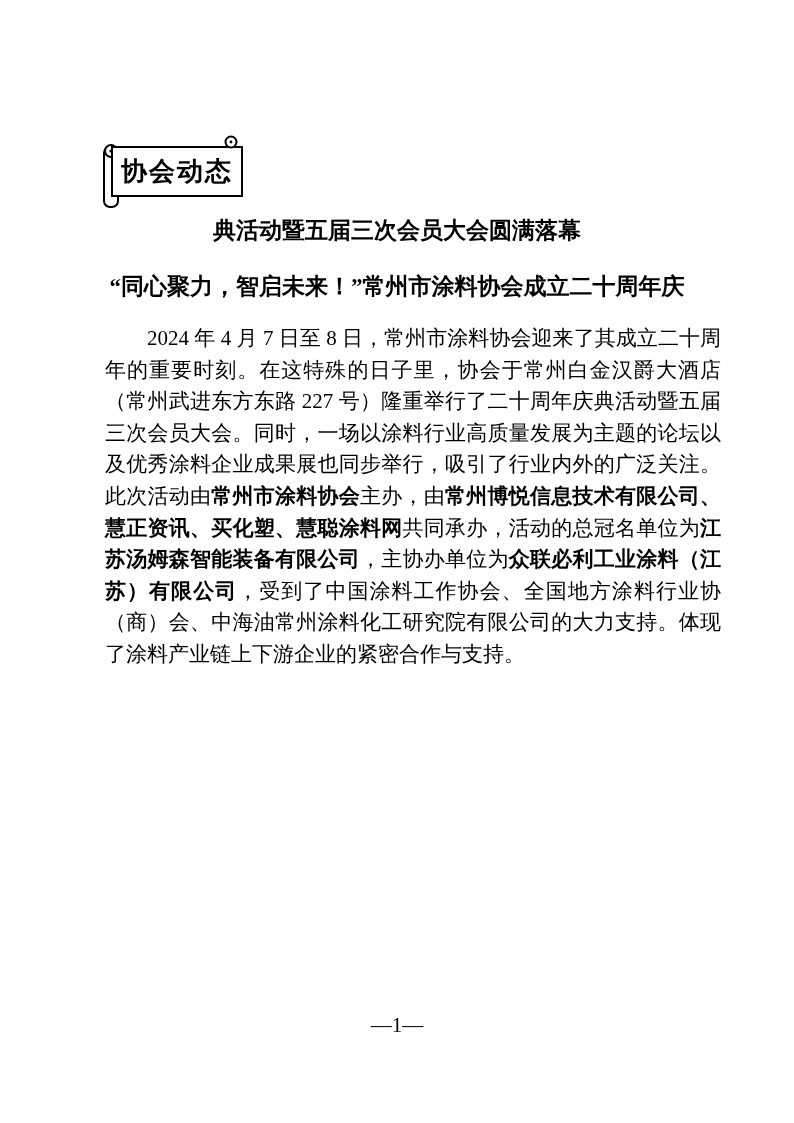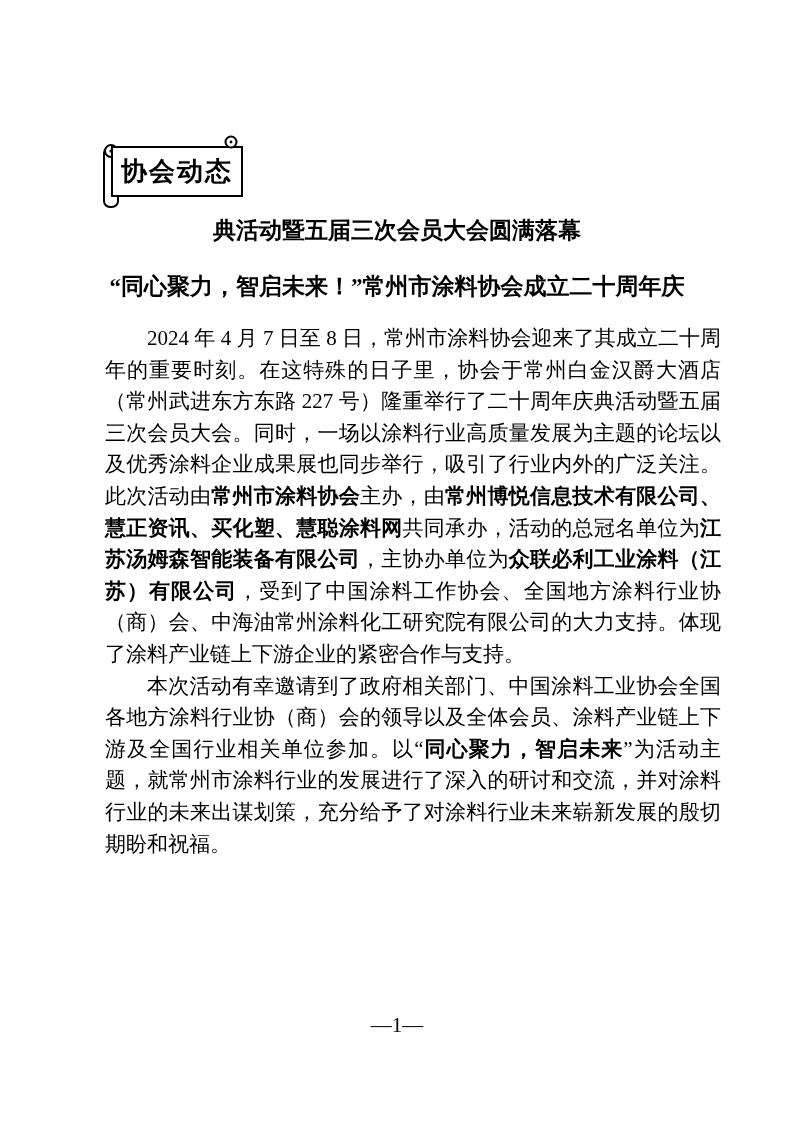--- a/index.html
+++ b/index.html
@@ -60,18 +60,17 @@
     <div class="banner-label">协会动态</div>
   </div>
 
   <div class="title">
     <div class="tline">典活动暨五届三次会员大会圆满落幕</div>
     <div class="tline">“同心聚力，智启未来！”常州市涂料协会成立二十周年庆</div>
   </div>
 
   <div class="body-text">
       <p class="para"><span>2024 年 4 月 7 日至 8 日，常州市涂料协会迎来了其成立二十周年的重要时刻。在这特殊的日子里，协会于常州白金汉爵大酒店（常州武进东方东路 227 号）隆重举行了二十周年庆典活动暨五届三次会员大会。同时，一场以涂料行业高质量发展为主题的论坛以及优秀涂料企业成果展也同步举行，吸引了行业内外的广泛关注。此次活动由</span><span class="b">常州市涂料协会</span><span>主办，由</span><span class="b">常州博悦信息技术有限公司、慧正资讯、买化塑、慧聪涂料网</span><span>共同承办，活动的总冠名单位为</span><span class="b">江苏汤姆森智能装备有限公司</span><span>，主协办单位为</span><span class="b">众联必利工业涂料（江苏）有限公司</span><span>，受到了中国涂料工作协会、全国地方涂料行业协（商）会、中海油常州涂料化工研究院有限公司的大力支持。体现了涂料产业链上下游企业的紧密合作与支持。</span></p>
-      <p class="para"><span>本次活动有幸邀请到了政府相关部门、中国涂料工业协会全国各地方涂料行业协（商）会的领导以及全体会员、涂料产业链上下游及全国行业相关单位参加。以“</span><span class="b">同心聚力，智启未来</span><span>”为活动主题，就常州市涂料行业的发展进行了深入的研讨和交流，并对涂料行业的未来出谋划策，充分给予了对涂料行业未来崭新发展的殷切期盼和祝福。</span></p>
     </div>
 
   <div class="footer">—1—</div>
 
 </div>
 
 </body></html>

